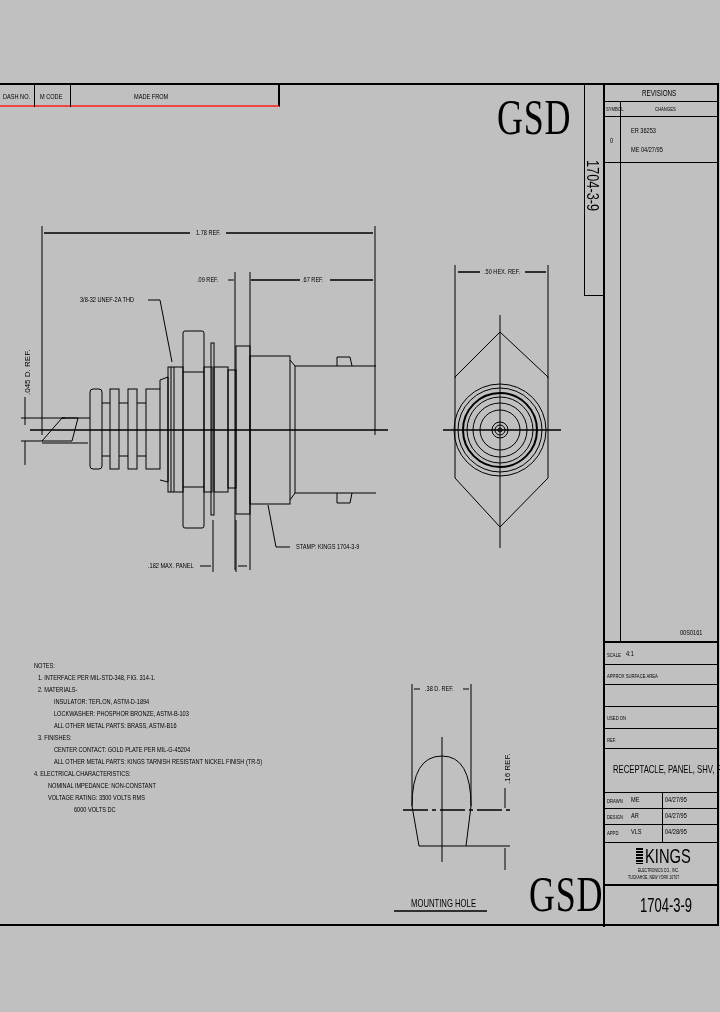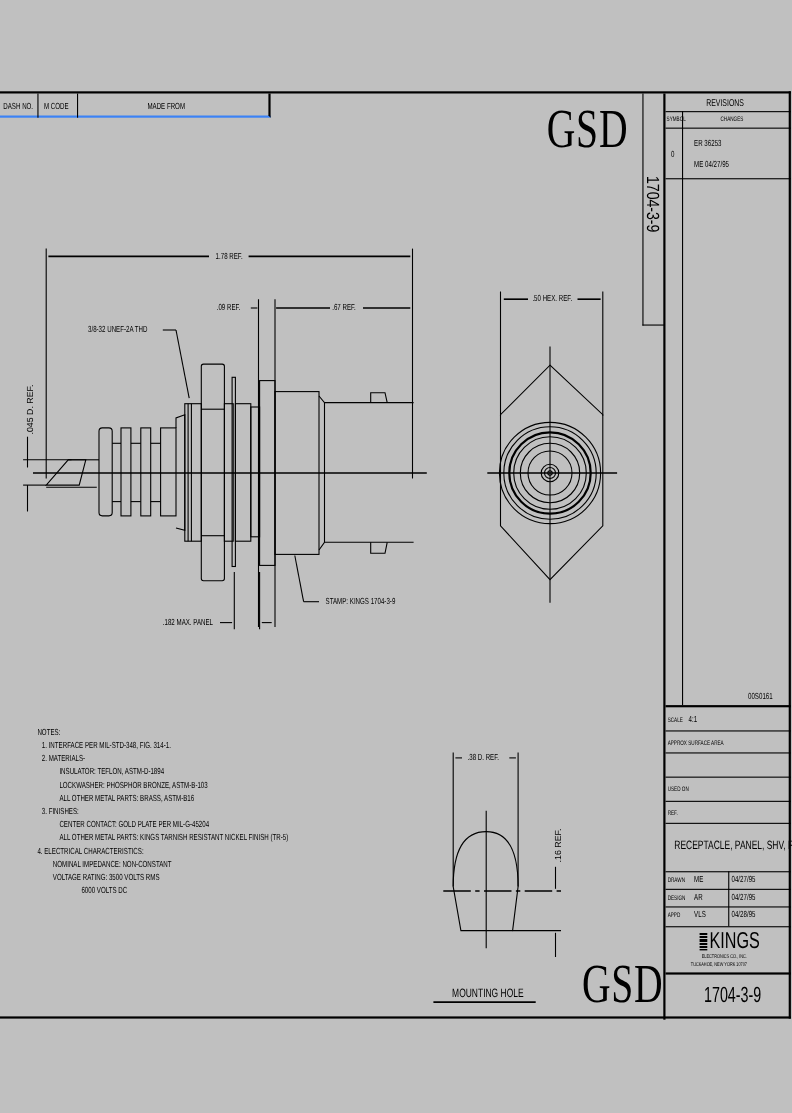--- a/index.html
+++ b/index.html
@@ -1,21 +1,21 @@
 <!DOCTYPE html>
 <html><head>
 <meta charset="utf-8">
 <style>
   html,body{margin:0;padding:0;}
   body{width:720px;height:1012px;background:#c0c0c0;position:relative;overflow:hidden;
        font-family:"Liberation Sans Narrow","Liberation Sans",sans-serif;color:#000;}
   .abs{position:absolute;}
   .t{position:absolute;font-size:8px;white-space:nowrap;transform:scaleX(0.7);transform-origin:left center;line-height:1;}
   .frame{position:absolute;left:0;top:83px;width:719px;height:843px;border-top:2px solid #000;border-bottom:2px solid #000;border-right:2px solid #000;box-sizing:border-box;}
-  .hdr{position:absolute;left:0;top:85px;width:246px;height:22px;border-bottom:2px solid #3b82f6;border-right:2px solid #000;box-sizing:border-box;}
+  .hdr{position:absolute;left:0;top:85px;width:280px;height:22px;border-bottom:2px solid #ef4444;border-right:2px solid #000;box-sizing:border-box;}
   .vl{position:absolute;background:#000;width:1px;}
   .hl{position:absolute;background:#000;height:1px;}
   .gsd{position:absolute;font-family:"Liberation Serif","DejaVu Serif",serif;font-size:50px;transform:scaleX(0.72);transform-origin:left top;line-height:1;letter-spacing:1px;}
   .rot{position:absolute;transform:rotate(90deg);transform-origin:left top;white-space:nowrap;}
   .tb-label{font-size:6px;}
   svg{position:absolute;left:0;top:0;}
 </style>
 </head>
 <body>
 

